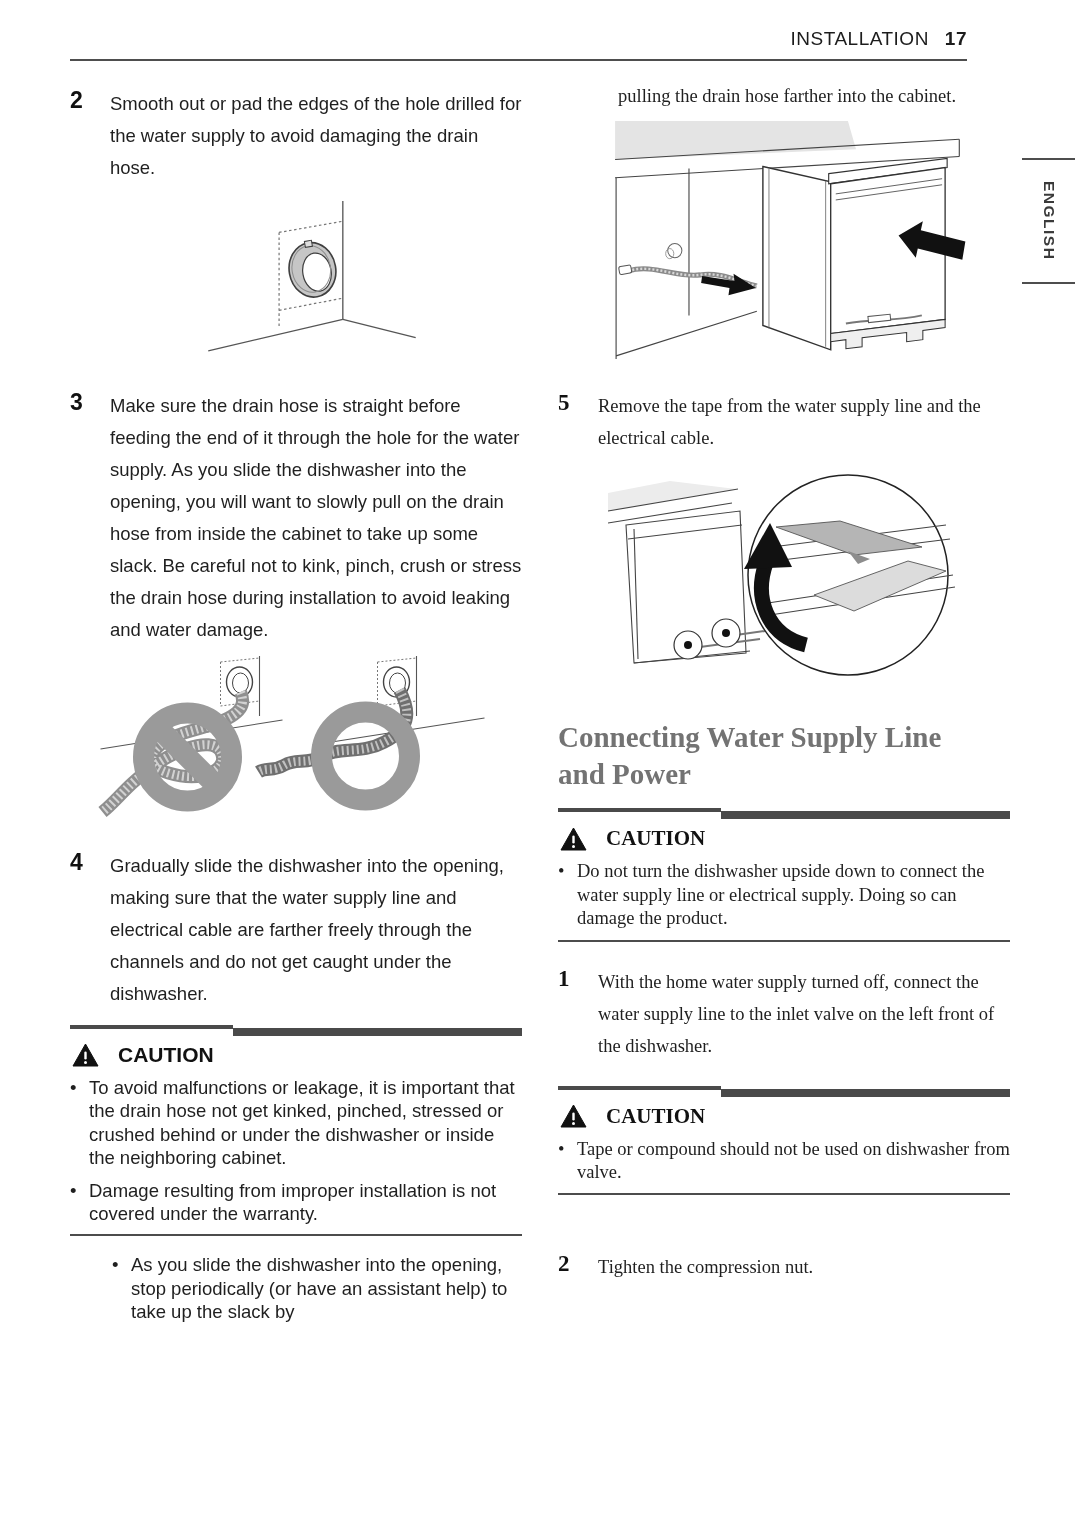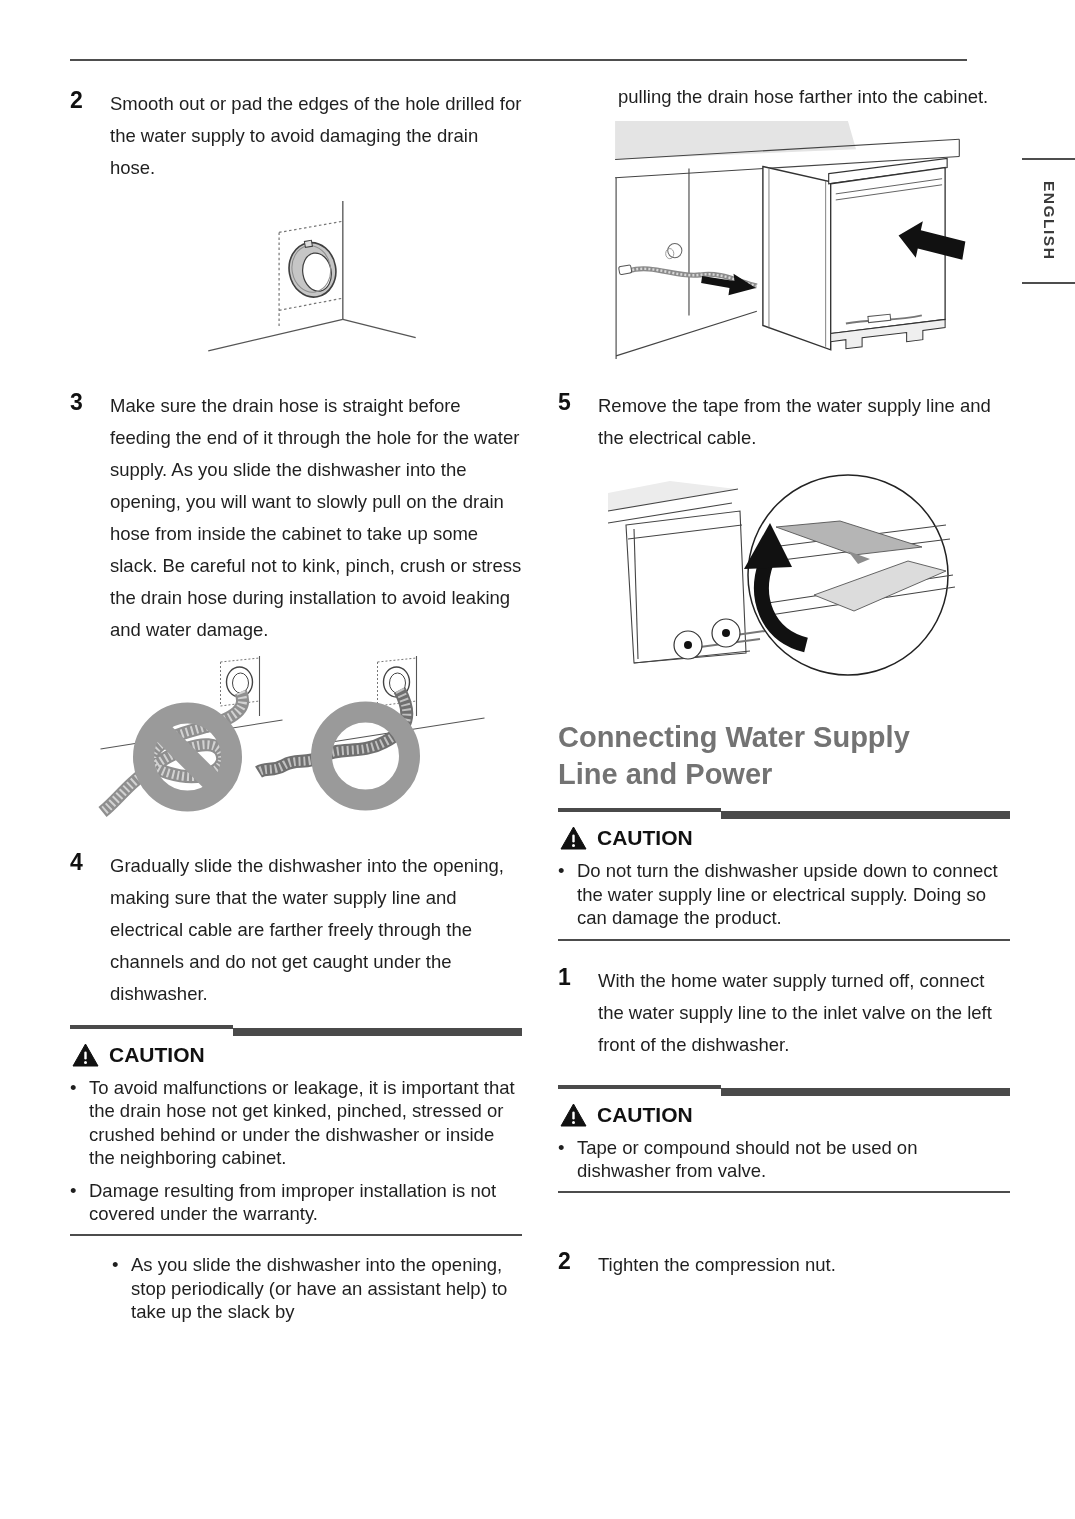--- a/index.html
+++ b/index.html
@@ -17,54 +17,57 @@
               border-top:2px solid #4e4e4e; }
   
   .lang { position:absolute; left:1022px; top:158px; width:53px; }
   .lang .rule { width:53px; border-top:2px solid #4e4e4e; }
   .lang .vtxt { writing-mode:vertical-rl; font-weight:700; font-size:15.5px;
                 letter-spacing:1.5px; color:#3a3a3a; height:100px; margin:11px auto 11px;
                 display:block; text-align:center; }
   
   .col { position:absolute; width:452px; }
   .col-left  { left:70px;  top:88px; }
-  .col-right { left:558px; top:85px; }
+  .col-right { left:558px; top:85px;font-family:Liberation Serif, serif; }
   
   .step { display:flex; }
   .step .num { width:40px; flex:0 0 40px; font-size:23px; font-weight:700;
                line-height:25px; color:#111; }
   .step .txt { flex:1; font-size:18.5px; line-height:32px; }
   
   .para { font-size:18.5px; line-height:23.4px; }
   .cont { margin-left:60px; width:392px; }
   
   .h2 { font-size:29px; line-height:37px; font-weight:700; color:#737373; max-width:400px; }
   .h3 { font-size:23.5px; font-weight:700; color:#6e6e6e; }
   
   .caution { position:relative; }
   .cbar { position:relative; height:11px; }
   .cbar .thin  { position:absolute; left:0;   top:0;   width:36%; height:4px; background:#4a4a4a; }
   .cbar .thick { position:absolute; left:36%; top:3px; width:64%; height:8px; background:#4a4a4a; }
-  .ctitle { display:flex; gap:10px; font-size:21px; font-weight:700;
+  .ctitle { display:flex; align-items:center; gap:19px; font-size:21px; font-weight:700;
             color:#111; margin:7px 0 9px 2px; }
   .cbul { display:flex; font-size:18.5px; line-height:23.4px; margin-bottom:9px; }
   .cbul .mk { flex:0 0 19px; }
   .cbot { border-bottom:2px solid #4c4c4c; margin-top:4px; }
   
   .note { display:flex; margin-left:42px; font-size:18.5px; line-height:23.4px; }
   .note .mk { flex:0 0 19px; }
   
   .illus { display:block; }
   svg { display:block; }
 </style>
 </head>
 <body>
 
 <div class="page">
 
+  <div class="hdr">
+    <span>INSTALLATION</span><span class="pnum">17</span>
+  </div>
   <div class="hdr-rule"></div>
 
   <div class="lang">
     <div class="rule"></div>
     <span class="vtxt">ENGLISH</span>
     <div class="rule"></div>
   </div>
 
   <div class="col col-left">
 

